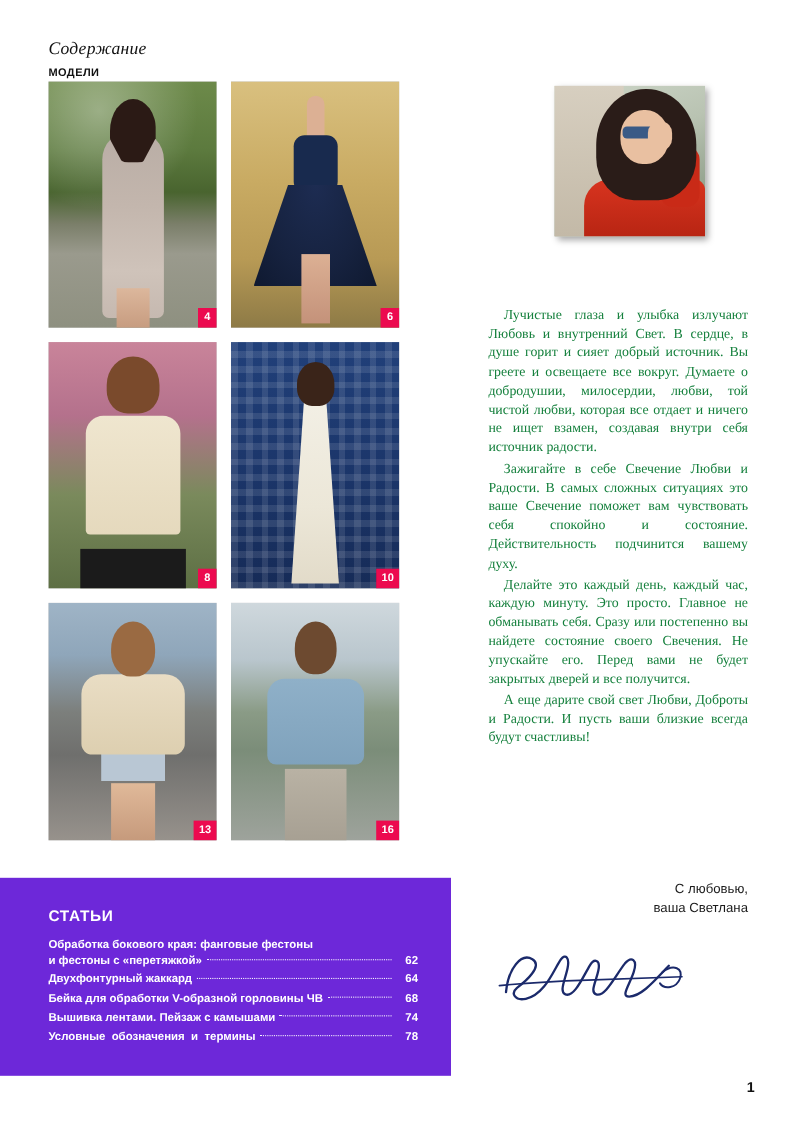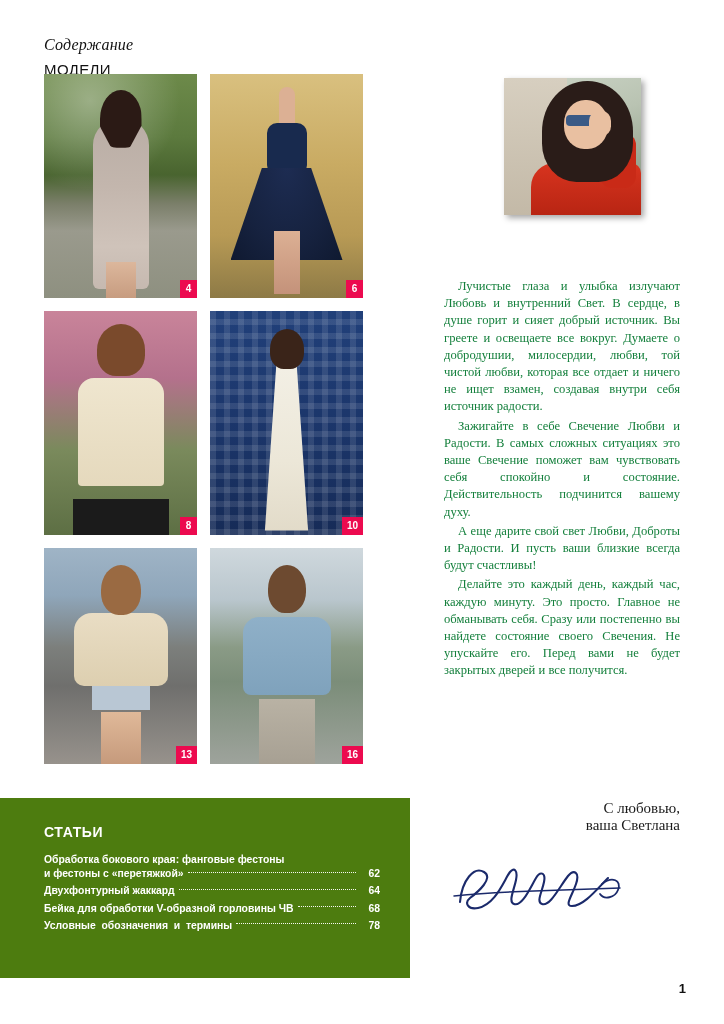--- a/index.html
+++ b/index.html
@@ -21,22 +21,22 @@
   }
   .header-sub {
     font-family: "Liberation Serif", serif;
     font-style: italic;
     font-size: 16px;
     color: #111;
     letter-spacing: .2px;
   }
   .header-title {
     font-family: "Liberation Sans", sans-serif;
-    font-weight: normal;
-    font-size: 15px;
+    font-weight: bold;
+    font-size: 10px;
     color: #111;
     letter-spacing: .4px;
     margin-top: 7px;
   }
 
   
   .grid {
     position: absolute;
     left: 44px;
     top: 74px;
@@ -263,22 +263,22 @@
     color: #15803d;
     text-align: justify;
   }
   .editorial p { margin: 0 0 2px 0; text-indent: 14px; }
   .sign-off {
     position: absolute;
     left: 444px;
     top: 800px;
     width: 236px;
     text-align: right;
-    font-family: Liberation Serif, serif;
-    font-size: 15px;
+    font-family: Liberation Sans, sans-serif;
+    font-size: 12px;
     line-height: 17px;
     color: #1a1a1a;
   }
   .signature {
     position: absolute;
     left: 452px;
     top: 858px;
     width: 190px;
     height: 62px;
     color: #1b2a6b;
@@ -293,21 +293,21 @@
     color: #111;
   }
 
   
   .articles {
     position: absolute;
     left: 0;
     top: 798px;
     width: 410px;
     height: 180px;
-    background: #4d7c0f;
+    background: #6d28d9;
     color: #fff;
   }
   .articles-title {
     font-family: "Liberation Sans", sans-serif;
     font-weight: bold;
     font-size: 14px;
     letter-spacing: .6px;
     margin: 26px 0 12px 44px;
   }
   .toc { margin: 0 30px 0 44px; }
@@ -412,22 +412,22 @@
   <div class="arm"></div>
   <div class="hair"></div>
   <div class="face"></div>
   <div class="glasses"></div>
   <div class="hand"></div>
 </div>
 
 <div class="editorial">
   <p>Лучистые глаза и улыбка излучают Любовь и внутренний Свет. В сердце, в душе горит и сияет добрый источник. Вы греете и освещаете все вокруг. Думаете о добродушии, милосердии, любви, той чистой любви, которая все отдает и ничего не ищет взамен, создавая внутри себя источник радости.</p>
   <p>Зажигайте в себе Свечение Любви и Радости. В самых сложных ситуациях это ваше Свечение поможет вам чувствовать себя спокойно и состояние. Действительность подчинится вашему духу.</p>
+  <p>Делайте это каждый день, каждый час, каждую минуту. Это просто. Главное не обманывать себя. Сразу или постепенно вы найдете состояние своего Свечения. Не упускайте его. Перед вами не будет закрытых дверей и все получится.</p>
   <p>А еще дарите свой свет Любви, Доброты и Радости. И пусть ваши близкие всегда будут счастливы!</p>
-  <p>Делайте это каждый день, каждый час, каждую минуту. Это просто. Главное не обманывать себя. Сразу или постепенно вы найдете состояние своего Свечения. Не упускайте его. Перед вами не будет закрытых дверей и все получится.</p>
 </div>
 
 <div class="sign-off">
   <div>С любовью,</div>
   <div>ваша Светлана</div>
 </div>
 
 <div class="signature">
   <svg width="190" height="62" viewBox="0 0 190 62" fill="none">
     <path d="M8 44 C10 22, 22 8, 32 14 C42 20, 26 34, 18 40 C12 45, 16 52, 26 50 C44 46, 52 22, 58 14 C62 9, 66 12, 64 22 C62 32, 56 44, 62 46 C70 49, 78 30, 84 20 C88 13, 94 14, 92 24 C90 34, 84 44, 90 46 C98 49, 108 28, 116 18 C122 11, 128 14, 124 26 C120 38, 112 48, 120 48 C132 48, 146 30, 156 20" stroke="#1b2a6b" stroke-width="2.1" stroke-linecap="round"></path>
@@ -454,20 +454,25 @@
       <span class="toc-dots"></span>
       <span class="toc-page">64</span>
     </div>
 
     <div class="toc-row">
       <span class="toc-label">Бейка для обработки V-образной горловины ЧВ</span>
       <span class="toc-dots"></span>
       <span class="toc-page">68</span>
     </div>
 
+    <div class="toc-row">
+      <span class="toc-label">Вышивка лентами. Пейзаж с камышами</span>
+      <span class="toc-dots"></span>
+      <span class="toc-page">74</span>
+    </div>
 
     <div class="toc-row">
       <span class="toc-label">Условные  обозначения  и  термины</span>
       <span class="toc-dots"></span>
       <span class="toc-page">78</span>
     </div>
 
   </div>
 </div>
 

